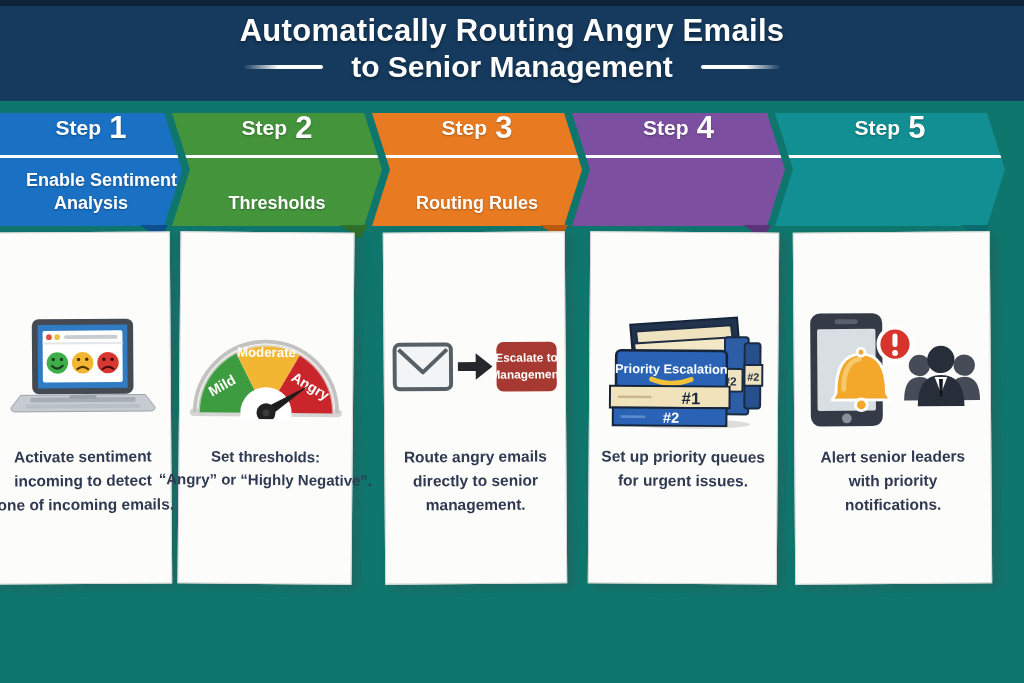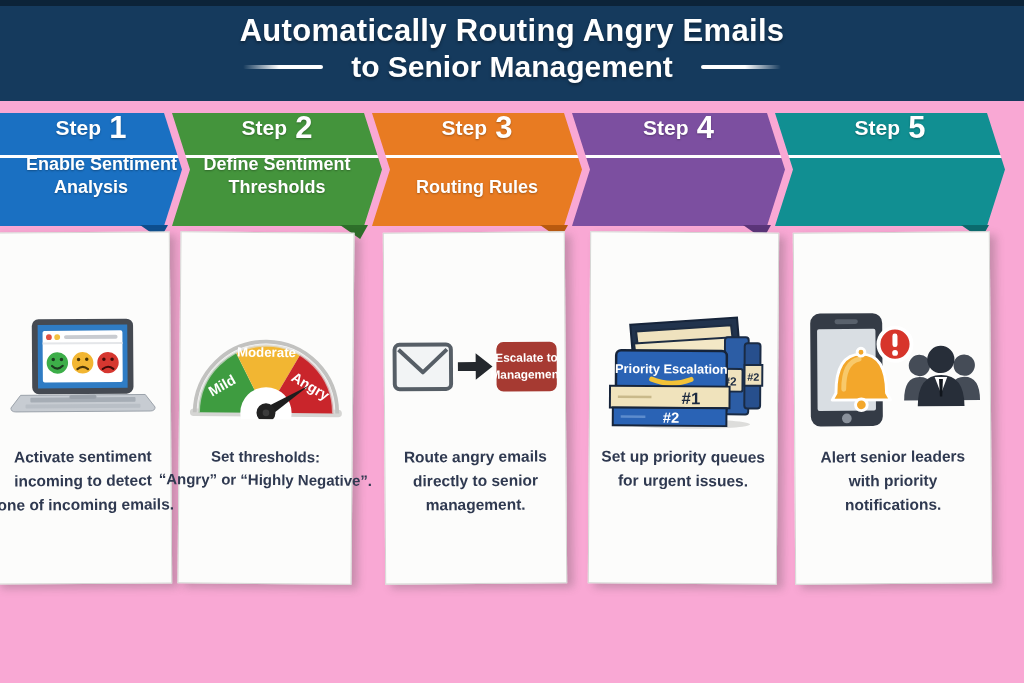--- a/index.html
+++ b/index.html
@@ -1,16 +1,16 @@
 <!DOCTYPE html>
 <html><head>
 <meta charset="utf-8">
 <style>
   html,body{margin:0;padding:0;background:#cfcfcd;}
-  .stage{position:relative;width:1024px;height:683px;background:#f9a8d4;overflow:hidden;
+  .stage{position:relative;width:1024px;height:683px;background:#0f766e;overflow:hidden;
          font-family:"Liberation Sans",sans-serif;}
 
   
   .header{position:absolute;top:0;left:0;width:100%;height:101px;background:#153A5D;
           border-top:6px solid #0C2338;box-sizing:border-box;color:#fff;text-align:center;}
   .t1{margin-top:7px;font-size:31px;font-weight:bold;letter-spacing:.3px;
       text-shadow:0 2px 3px rgba(0,0,0,.35);}
   .t2row{display:flex;justify-content:center;align-items:center;gap:28px;margin-top:1px;}
   .t2{font-size:30px;font-weight:bold;text-shadow:0 2px 3px rgba(0,0,0,.35);}
   .dash{width:80px;height:4px;border-radius:2px;}
@@ -21,21 +21,21 @@
   .banners{position:absolute;top:113px;left:0;width:100%;height:132px;}
   .banner{position:absolute;top:0;height:113px;color:#fff;text-align:center;box-sizing:border-box;
           clip-path:polygon(0 0,calc(100% - 18px) 0,100% 50%,calc(100% - 18px) 100%,0 100%,18px 50%);
           filter:drop-shadow(0 2px 2px rgba(0,0,0,.18));}
   .banner.first{clip-path:polygon(0 0,calc(100% - 18px) 0,100% 50%,calc(100% - 18px) 100%,0 100%);}
   .banner::after{content:"";position:absolute;top:42px;left:0;width:100%;height:3px;background:#fff;}
   .stepline{height:29px;display:flex;align-items:center;justify-content:center;gap:8px;
             text-shadow:0 1px 2px rgba(0,0,0,.3);}
   .sw{font-size:21px;font-weight:bold;}
   .sn{font-size:31px;font-weight:bold;line-height:1;}
-  .subtitle{margin-top:11px;font-size:18px;font-weight:bold;line-height:1.3;padding:0 26px;
+  .subtitle{margin-top:27px;font-size:18px;font-weight:bold;line-height:1.3;padding:0 26px;
             text-shadow:0 1px 2px rgba(0,0,0,.3);}
   .fold{position:absolute;top:112px;width:28px;height:14px;
         clip-path:polygon(0 0,100% 0,72% 100%);}
 
   
   .cards{position:absolute;top:232px;left:0;width:100%;height:365px;}
   .card{position:absolute;top:0;height:352px;background:#FCFCFB;border:1px solid #D6D6D4;
         box-shadow:6px 4px 8px rgba(70,70,70,.28);box-sizing:border-box;
         display:flex;flex-direction:column;align-items:center;}
   .c1{left:-6px;width:177px;transform:rotate(-.4deg);}
@@ -72,21 +72,21 @@
           <span class="sw">Step</span>
           <span class="sn">1</span>
         </div>
       <div class="subtitle"><span class="fitline">Enable Sentiment</span><br><span class="fitline">Analysis</span></div>
     </div>
     <div class="banner" style="left: 172px; width: 210px; background: rgb(68, 148, 60);">
       <div class="stepline">
           <span class="sw">Step</span>
           <span class="sn">2</span>
         </div>
-      <div class="subtitle"><span class="fitline">Define Sentiment</span><br><span class="fitline">Thresholds</span></div>
+      <div class="subtitle"><br><span class="fitline">Thresholds</span></div>
     </div>
     <div class="banner" style="left: 372px; width: 210px; background: rgb(232, 123, 34);">
       <div class="stepline">
           <span class="sw">Step</span>
           <span class="sn">3</span>
         </div>
       <div class="subtitle"><br><span class="fitline">Routing Rules</span></div>
     </div>
     <div class="banner" style="left: 572px; width: 213px; background: rgb(124, 79, 160);">
       <div class="stepline">

